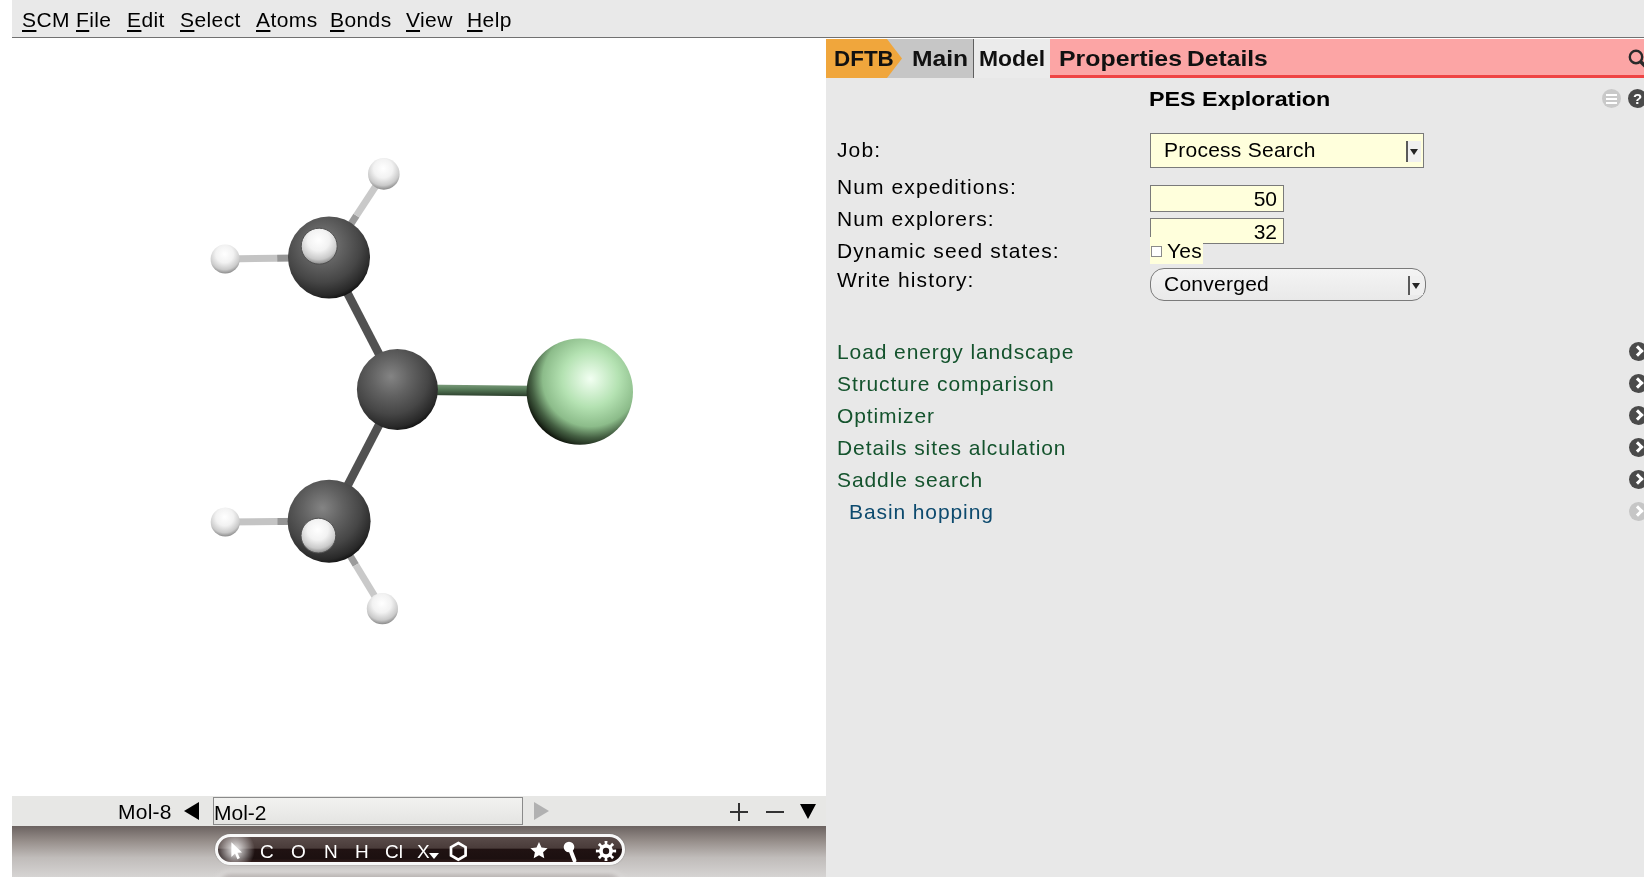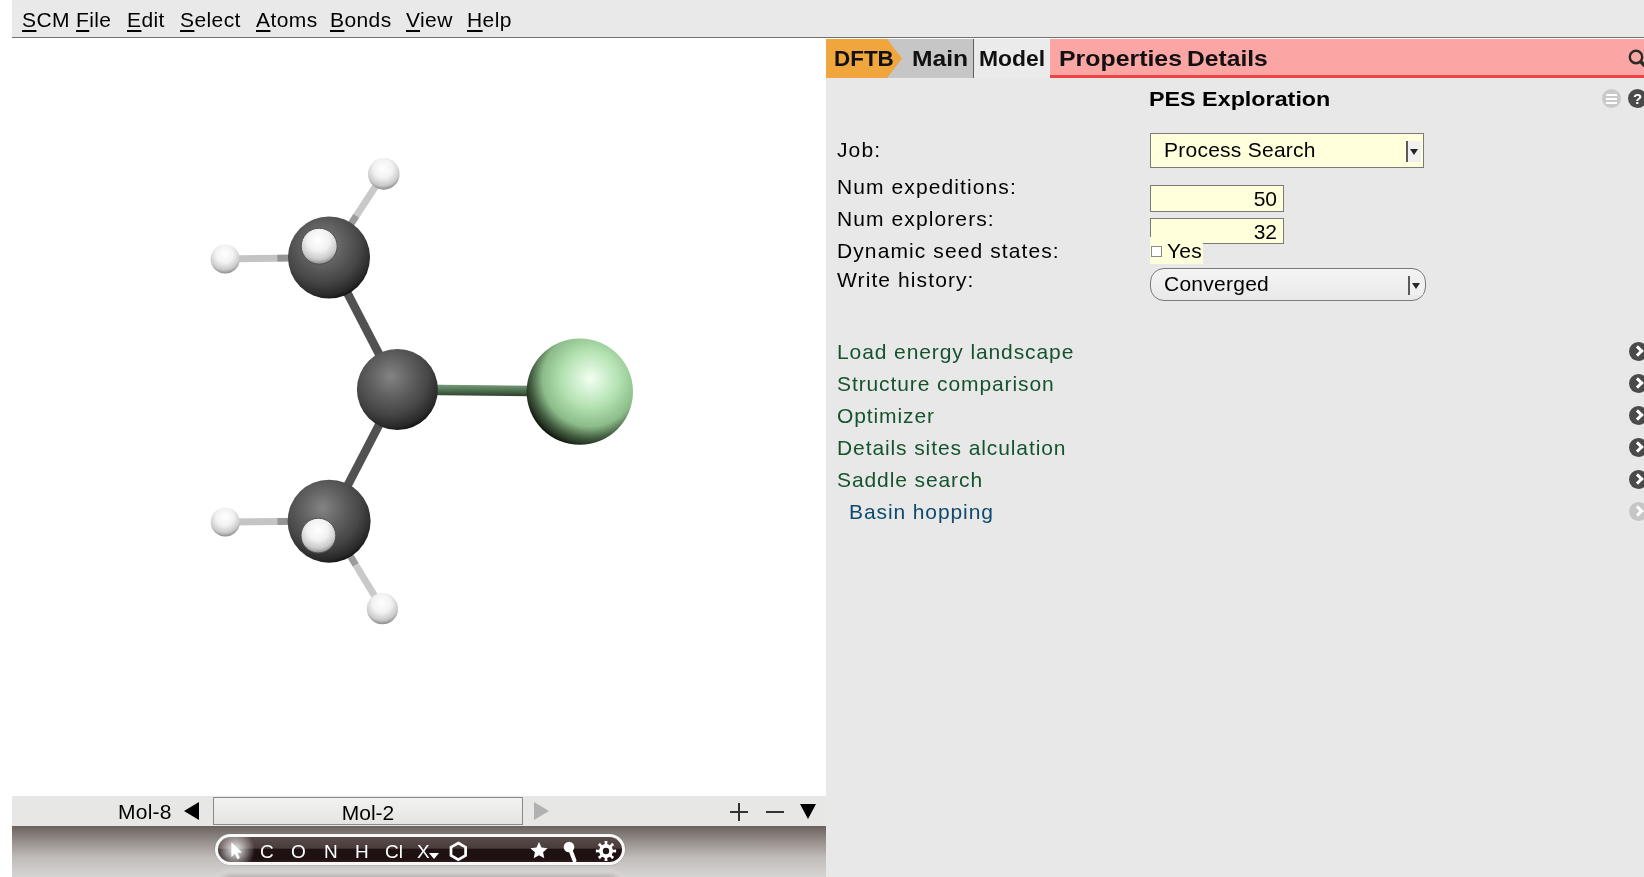--- a/index.html
+++ b/index.html
@@ -14,21 +14,21 @@
 .mi { position:absolute; top:8px; font-size:21px; color:#000; letter-spacing:0.4px; }
 .mi u { text-decoration:underline; text-underline-offset:3px; text-decoration-thickness:2px; }
 
 
 #viewer { position:absolute; left:0; top:39px; width:814px; height:757px; background:#ffffff; }
 
 
 #molbar { position:absolute; left:0; top:796px; width:814px; height:30px; background:#e7e7e5; }
 #molfield { position:absolute; left:201px; top:1px; width:310px; height:28px;
   background:linear-gradient(180deg,#f2f2f0,#e4e4e2); border:1px solid #8a8a8a; }
-#molfield span { position:absolute; left:0; right:0; top:3px; text-align:center; font-size:21px; }
+#molfield span { position:absolute; left:0; right:0; top:3px; text-align:left; font-size:21px; }
 .tri-left { position:absolute; width:0; height:0; border-style:solid; }
 
 
 #dock { position:absolute; left:0; top:826px; width:814px; height:51px; overflow:hidden;
   background:linear-gradient(180deg,#6b6260 0%, #978f8b 30%, #c0bcba 62%, #d6d4d3 100%); }
 #pill { position:absolute; left:203px; top:8px; width:410px; height:31px; border-radius:16px;
   background:linear-gradient(180deg,#5a4c4a 0%, #4a3c3a 44%, #201212 50%, #1c1010 86%, #301c1a 100%);
   border:3px solid #f8f8f8; box-shadow:0 0 1px #555; }
 #pillrefl { position:absolute; left:203px; top:45px; width:410px; height:31px; border-radius:16px;
   border:3px solid rgba(255,255,255,0.75); filter:blur(2.5px); opacity:0.65;

